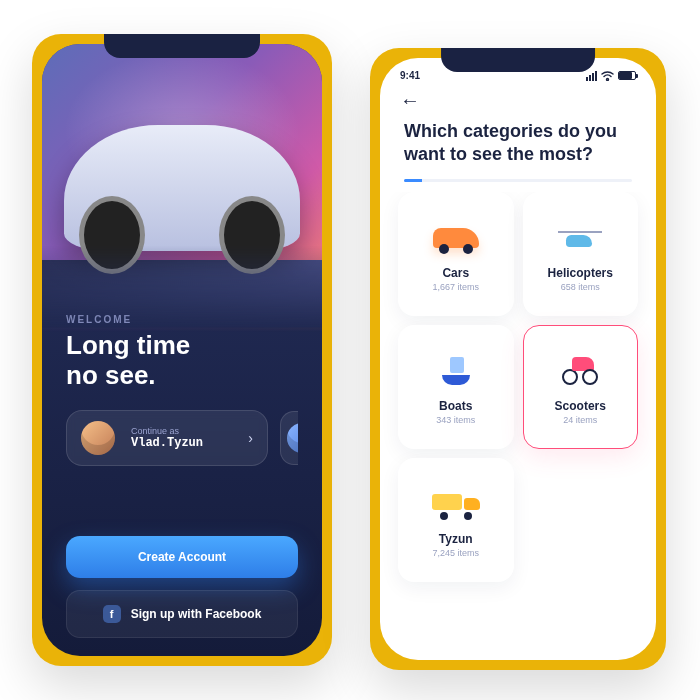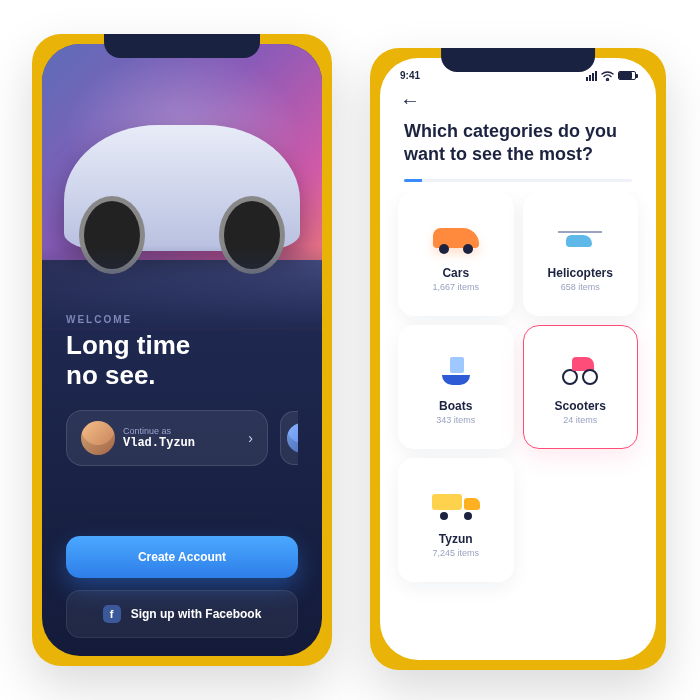--- a/index.html
+++ b/index.html
@@ -59,21 +59,21 @@
     transform:perspective(300px) rotateX(55deg);
   }
   .left-content{ padding:0 24px 18px; margin-top:-18px; flex:1; display:flex; flex-direction:column; }
   .welcome{
     font-size:10px; letter-spacing:2px; font-weight:600; color:#8b94c4; margin-bottom:6px;
   }
   .headline{ font-size:26px; font-weight:700; line-height:1.15; margin-bottom:20px; }
   .user-row{ display:flex; gap:12px; align-items:center; overflow:hidden; margin-bottom:auto;}
   .user-card{
     flex:1; background:rgba(255,255,255,.08); border:1px solid rgba(255,255,255,.12);
-    border-radius:16px; padding:10px 14px; display:flex; align-items:center; gap:8px;
+    border-radius:16px; padding:10px 14px; display:flex; align-items:center; gap:16px;
     backdrop-filter: blur(4px);
   }
   .avatar{ width:34px; height:34px; border-radius:50%; background:linear-gradient(135deg,#f5c089,#c17a54); flex:none; box-shadow:inset 0 -10px 0 rgba(0,0,0,.15);}
   .user-meta{ flex:1; }
   .continue-as{ font-size:9px; color:#9aa3d0; }
   .username{ font-size:12px; font-weight:600;font-family:Liberation Mono, monospace; }
   .chevron{ color:#cdd4f0; font-size:14px; }
   .peek-card{
     width:42px; height:54px; border-radius:14px 0 0 14px; margin-right:-24px;
     background:rgba(255,255,255,.08); border:1px solid rgba(255,255,255,.12);

